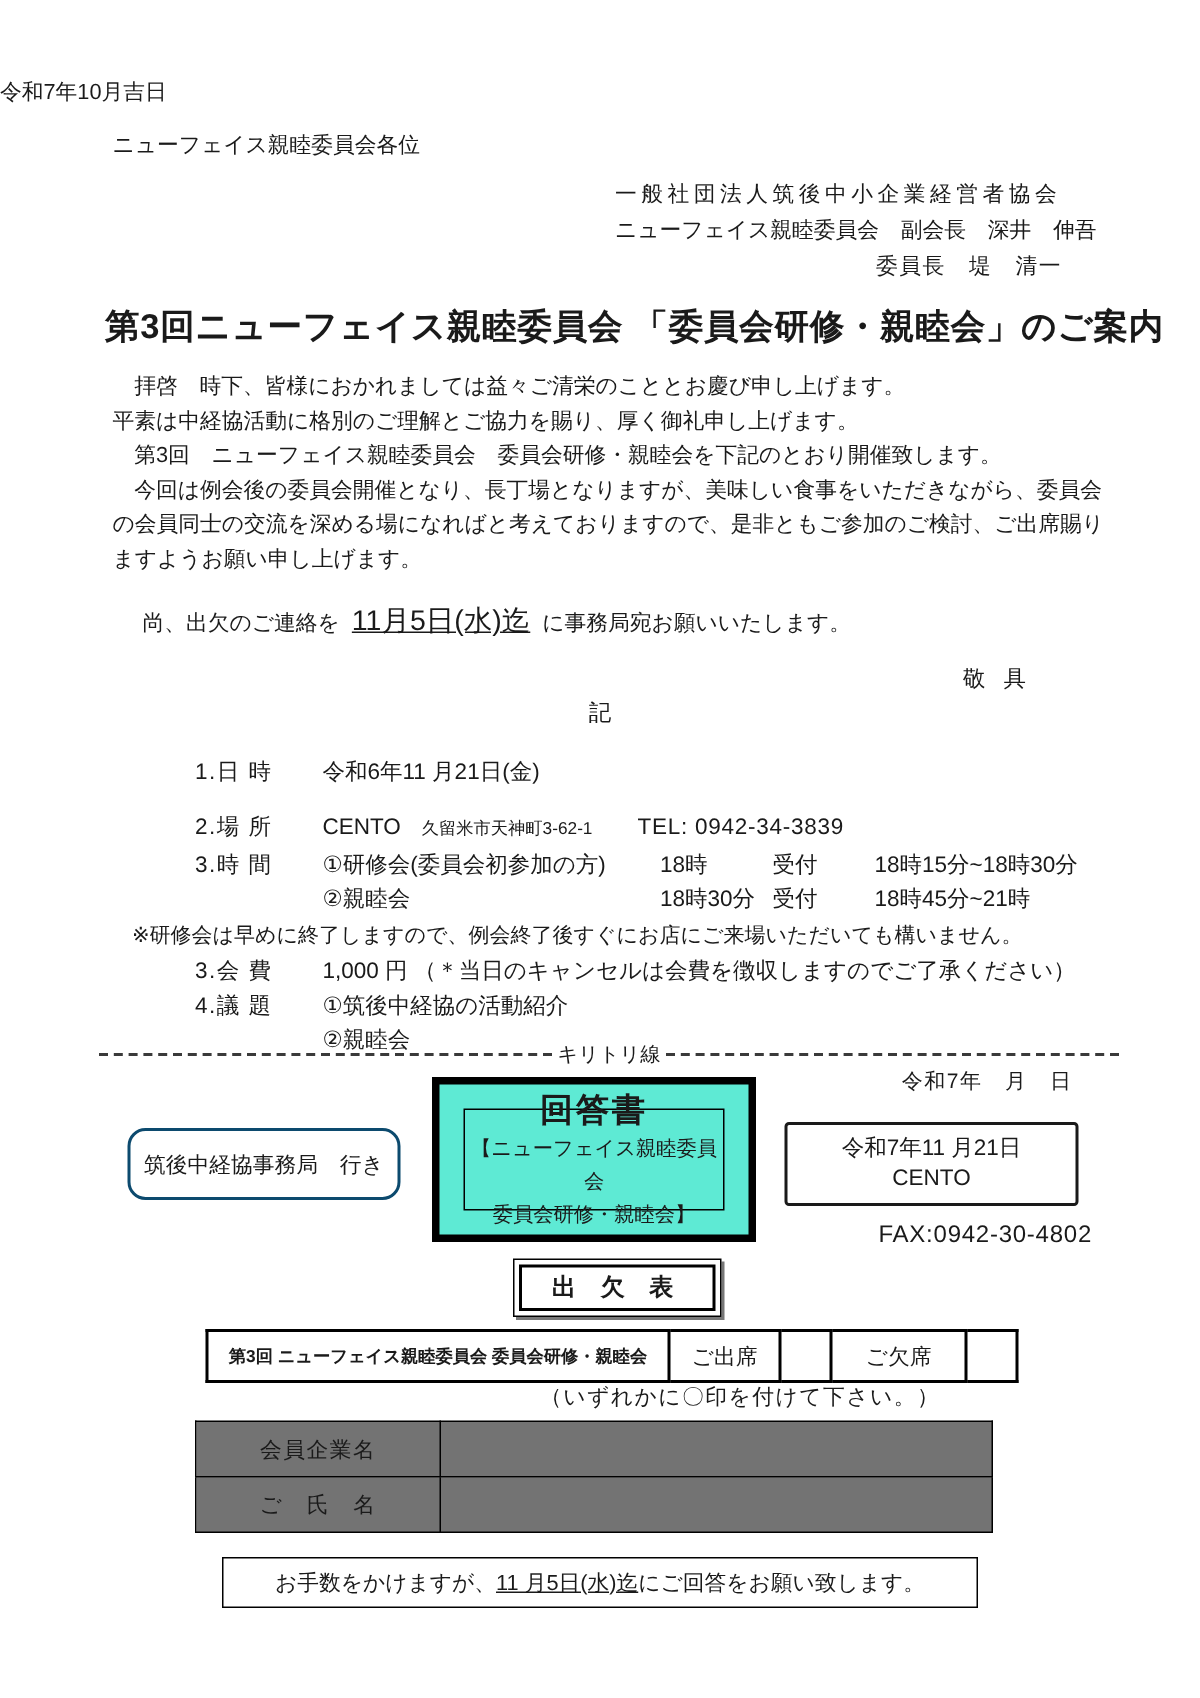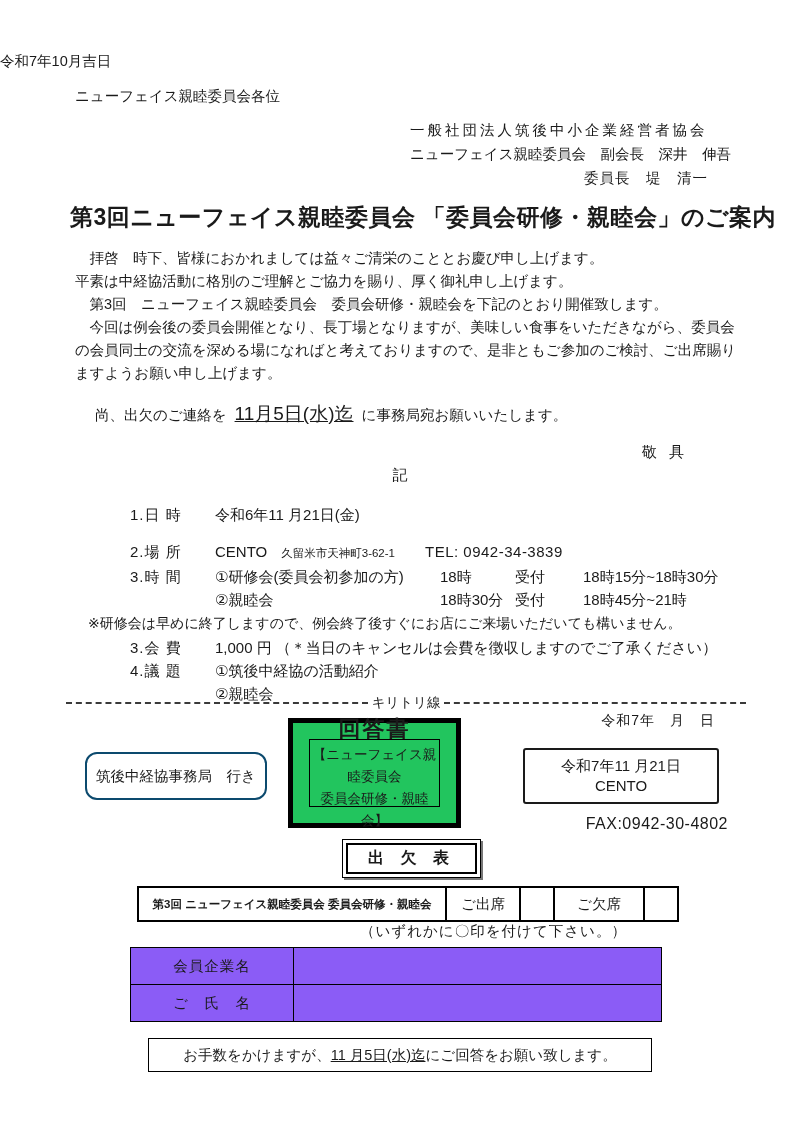--- a/index.html
+++ b/index.html
@@ -40,21 +40,21 @@
   .agenda-lines div{line-height:23px;}
   
   .cutline{position:absolute;top:694px;left:62px;width:688px;display:flex;align-items:center;font-size:13.5px;}
   .cutline::before,.cutline::after{content:"";flex:1;border-top:2px dashed #3a3a3a;margin:0 4px;}
   .reply-date{position:absolute;top:712px;right:85px;font-size:14px;letter-spacing:1px;}
   .box-addressee{
     position:absolute;top:752px;left:85px;width:178px;height:44px;
     border:2px solid #0c4a6e;border-radius:12px;display:flex;align-items:center;justify-content:center;
     font-size:14.5px;white-space:nowrap;
   }
-  .box-reply{position:absolute;top:718px;left:288px;width:173px;height:110px;border:5px solid #000;background:#22c55e;padding:16px;box-sizing:border-box;}
+  .box-reply{position:absolute;top:718px;left:288px;width:216px;height:110px;border:5px solid #000;background:#5eead4;padding:16px;box-sizing:border-box;}
   .box-reply-inner{border:1.5px solid #000;width:100%;height:100%;box-sizing:border-box;display:flex;flex-direction:column;align-items:center;justify-content:center;}
   .box-reply-title{font-size:22px;font-weight:bold;letter-spacing:2px;line-height:30px;}
   .box-reply-sub{font-size:13.5px;line-height:22px;text-align:center;}
   .box-event{
     position:absolute;top:748px;left:523px;width:192px;height:52px;
     border:2px solid #1a1a1a;border-radius:3px;display:flex;flex-direction:column;align-items:center;justify-content:center;
     font-size:15px;line-height:20px;
   }
   .fax{position:absolute;top:815px;right:72px;font-size:16px;letter-spacing:0.5px;}
   .attend-frame{position:absolute;top:839px;left:342px;border:1.5px solid #000;padding:3px;background:#fff;box-shadow:2px 2px 0 #777;}
@@ -63,21 +63,21 @@
   .att-table{position:absolute;top:886px;left:137px;border-collapse:collapse;table-layout:fixed;}
   .att-table td{border:2px solid #000;height:30px;text-align:center;vertical-align:middle;background:#fff;}
   .att-event{width:306px;font-size:11.5px;font-weight:bold;padding:0 0;white-space:nowrap;}
   .att-label{width:70px;font-size:14.5px;border-radius:11px;}
   .att-blank-s{width:30px;}
   .att-label2{width:86px;font-size:14.5px;}
   .att-blank-e{width:30px;}
   .circle-note{position:absolute;top:922px;left:360px;font-size:14.5px;letter-spacing:1px;}
   
   .form-table{position:absolute;top:947px;left:130px;border-collapse:collapse;table-layout:fixed;}
-  .form-table td{border:1.5px solid #000;height:34px;vertical-align:middle;background:#8b5cf6;}
+  .form-table td{border:1.5px solid #000;height:34px;vertical-align:middle;background:#737373;}
   .form-label{width:160px;text-align:center;font-size:14.5px;letter-spacing:1px;}
   .form-value{width:365px;}
   
   .footer-box{
     position:absolute;top:1038px;left:148px;width:502px;height:32px;border:1.5px solid #000;
     display:flex;align-items:center;justify-content:center;font-size:14.5px;white-space:nowrap;
   }
   .footer-box .deadline{text-decoration:underline;}
 </style>
 </head>

